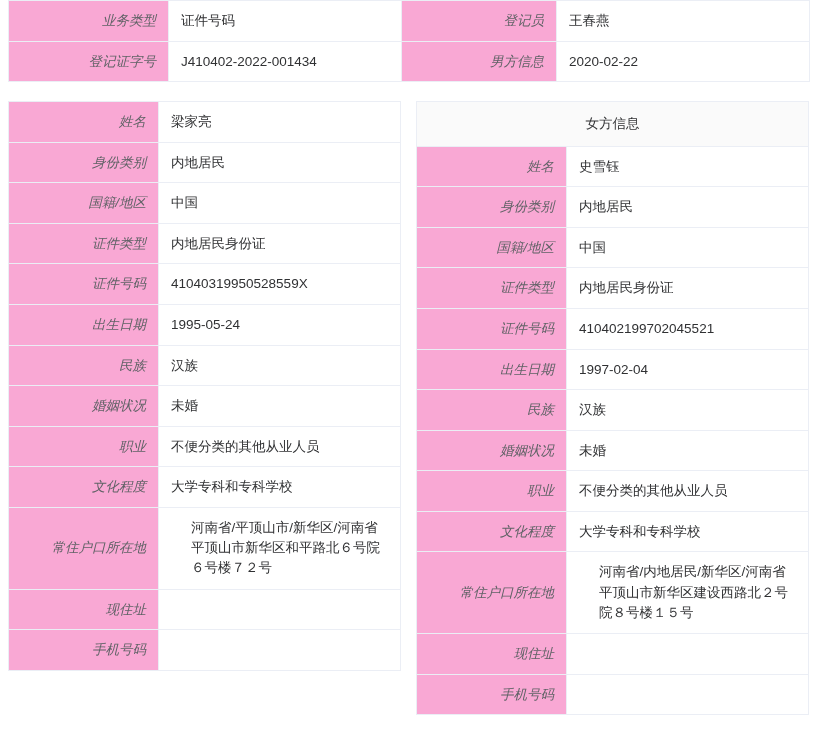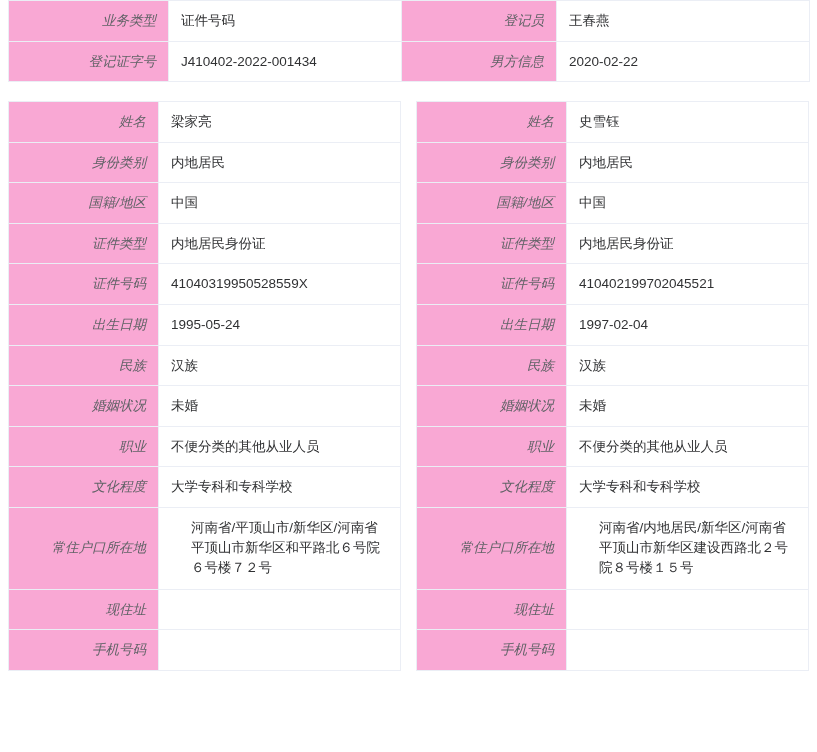--- a/index.html
+++ b/index.html
@@ -179,20 +179,23 @@
       </table>
     </div>
 
     <div class="panel">
       <table class="person-table">
         <colgroup>
             <col class="pc1">
             <col class="pc2">
           </colgroup>
         <tbody>
+          <tr class="panel-title">
+            <td colspan="2">女方信息</td>
+          </tr>
           <tr>
             <td class="lbl">姓名</td>
             <td class="val">史雪钰</td>
           </tr>
           <tr>
             <td class="lbl">身份类别</td>
             <td class="val">内地居民</td>
           </tr>
           <tr>
             <td class="lbl">国籍/地区</td>

